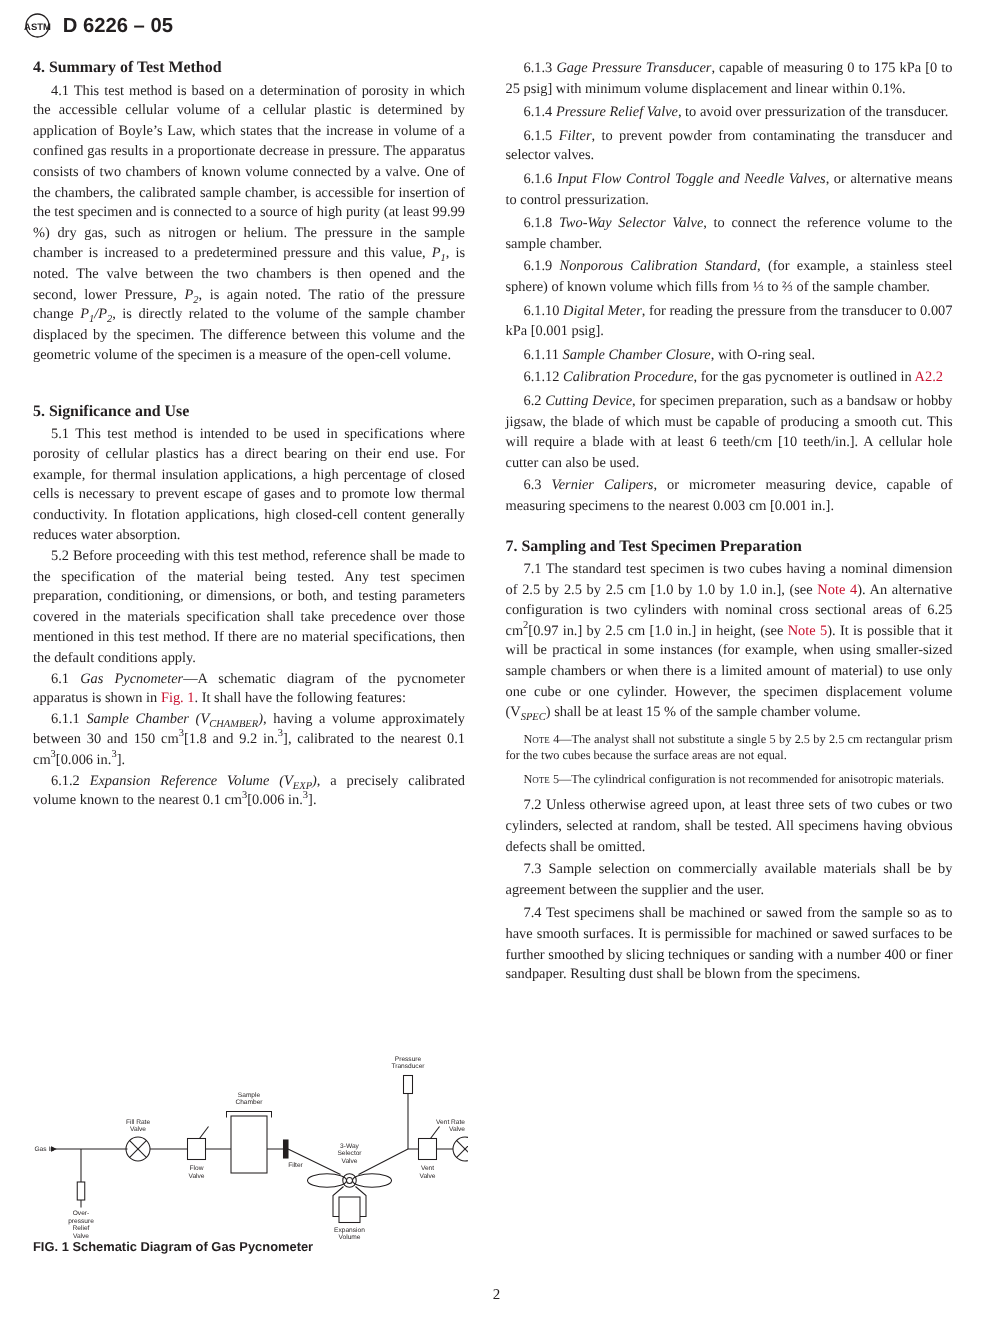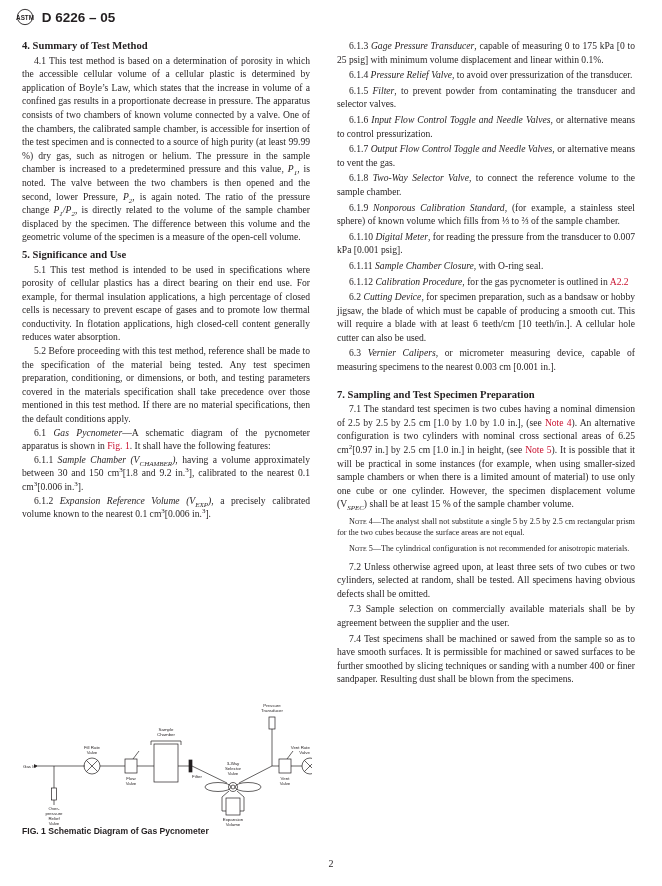--- a/index.html
+++ b/index.html
@@ -10,21 +10,21 @@
   .header .logo { display: inline-block; vertical-align: middle; width: 18px; height: 18px; margin-right: 4px; }
   .header .title { vertical-align: middle; }
   .col { position: absolute; top: 39px; font-size: 9.6px; line-height: 13.6px; text-align: justify; }
   .col.left { left: 22px; width: 288px; }
   .col.right { left: 337px; width: 298px; }
   h2 { font-size: 10.6px; font-weight: bold; margin: 0 0 1px 0; line-height: 13.6px; }
   p { margin: 0; text-indent: 12px; }
   p.gap { margin-top: 2px; }
   .note { font-size: 8.2px; line-height: 11.2px; text-indent: 12px; margin: 5px 0 5px 0; }
   .note .sc { font-variant: small-caps; }
-  .sect { margin-top: 4px; }
+  .sect { margin-top: 24px; }
   i { font-style: italic; }
   .link { color: #c8102e; }
   sub, sup { font-size: 7px; line-height: 0; }
   .figure { position: absolute; left: 22px; top: 693px; width: 290px; height: 135px; }
   .caption { position: absolute; left: 22px; top: 826px; width: 290px; 
              font-family: "Liberation Sans", sans-serif; font-weight: bold; font-size: 8.6px; }
   .pagenum { position: absolute; left: 0; top: 858px; width: 662px; text-align: center; font-size: 10px; }
   svg text { font-family: "Liberation Sans", sans-serif; font-size: 4.4px; fill: #231f20; }
 </style>
 </head>
@@ -128,21 +128,20 @@
     </g>
   </svg>
 </div>
 <div class="caption">FIG. 1 Schematic Diagram of Gas Pycnometer</div>
 
 <div class="col right">
   <p><span>6.1.3 </span><i>Gage Pressure Transducer</i><span>, capable of measuring 0 to 175 kPa [0 to 25 psig] with minimum volume displacement and linear within 0.1%.</span></p>
   <p class="gap"><span>6.1.4 </span><i>Pressure Relief Valve</i><span>, to avoid over pressurization of the transducer.</span></p>
   <p class="gap"><span>6.1.5 </span><i>Filter</i><span>, to prevent powder from contaminating the transducer and selector valves.</span></p>
   <p class="gap"><span>6.1.6 </span><i>Input Flow Control Toggle and Needle Valves</i><span>, or alternative means to control pressurization.</span></p>
-  <p class="gap"><span>6.1.7 </span><i>Output Flow Control Toggle and Needle Valves</i><span>, or alternative means to vent the gas.</span></p>
   <p class="gap"><span>6.1.8 </span><i>Two-Way Selector Valve</i><span>, to connect the reference volume to the sample chamber.</span></p>
   <p class="gap"><span>6.1.9 </span><i>Nonporous Calibration Standard</i><span>, (for example, a stainless steel sphere) of known volume which fills from ⅓ to ⅔ of the sample chamber.</span></p>
   <p class="gap"><span>6.1.10 </span><i>Digital Meter</i><span>, for reading the pressure from the transducer to 0.007 kPa [0.001 psig].</span></p>
   <p class="gap"><span>6.1.11 </span><i>Sample Chamber Closure</i><span>, with O-ring seal.</span></p>
   <p class="gap"><span>6.1.12 </span><i>Calibration Procedure</i><span>, for the gas pycnometer is outlined in </span><span class="link">A2.2</span></p>
   <p class="gap"><span>6.2 </span><i>Cutting Device</i><span>, for specimen preparation, such as a bandsaw or hobby jigsaw, the blade of which must be capable of producing a smooth cut. This will require a blade with at least 6 teeth/cm [10 teeth/in.]. A cellular hole cutter can also be used.</span></p>
   <p class="gap"><span>6.3 </span><i>Vernier Calipers</i><span>, or micrometer measuring device, capable of measuring specimens to the nearest 0.003 cm [0.001 in.].</span></p>
 
   <h2 class="sect" style="margin-top:14px;">7. Sampling and Test Specimen Preparation</h2>
   <p><span>7.1 The standard test specimen is two cubes having a nominal dimension of 2.5 by 2.5 by 2.5 cm [1.0 by 1.0 by 1.0 in.], (see </span><span class="link">Note 4</span><span>). An alternative configuration is two cylinders with nominal cross sectional areas of 6.25 cm</span><sup>2</sup><span>[0.97 in.] by 2.5 cm [1.0 in.] in height, (see </span><span class="link">Note 5</span><span>). It is possible that it will be practical in some instances (for example, when using smaller-sized sample chambers or when there is a limited amount of material) to use only one cube or one cylinder. However, the specimen displacement volume (V</span><i><sub>SPEC</sub></i><span>) shall be at least 15 % of the sample chamber volume.</span></p>

